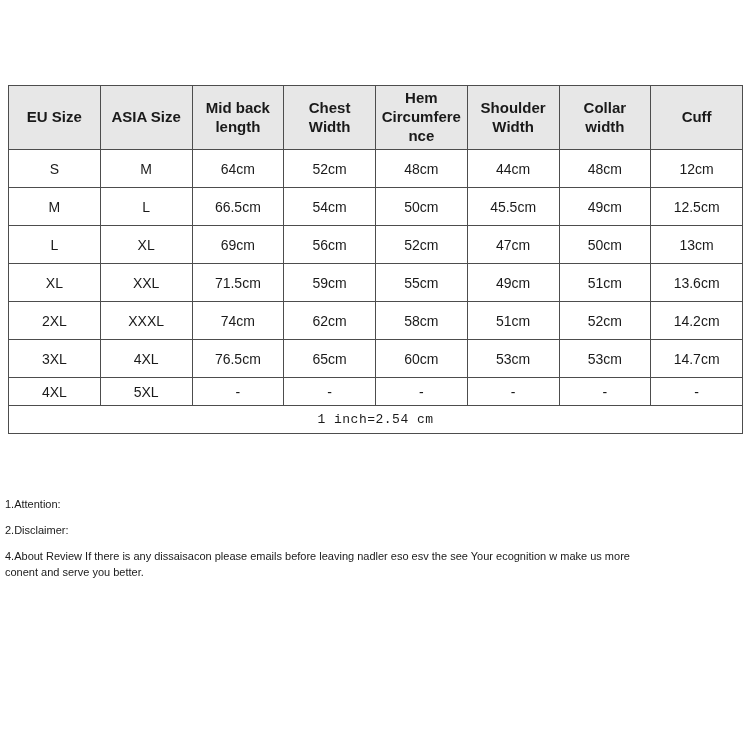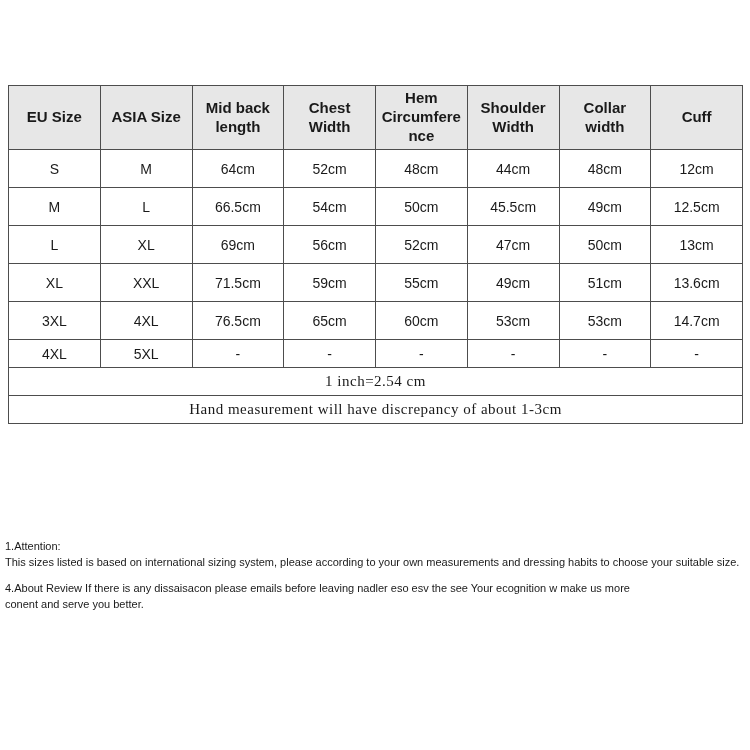--- a/index.html
+++ b/index.html
@@ -45,28 +45,28 @@
   table.size-table td{
     font-size:14px;
     height:38px;
     background:#ffffff;
   }
   table.size-table tr.short td{
     height:28px;
   }
   table.size-table td.footnote{
     height:28px;
-    font-family:Liberation Serif, serif;
-    font-size:15px;
+    font-family:Liberation Mono, monospace;
+    font-size:13px;
     letter-spacing:0.5px;
   }
   .notes{
     position:absolute;
     left:5px;
-    top:538px;
+    top:496px;
     width:742px;
     font-size:11px;
     line-height:16px;
   }
   .note-block{
     margin-bottom:10px;
   }
   .note-title{
     white-space:pre-line;
   }
@@ -127,20 +127,30 @@
           <td>XL</td>
           <td>XXL</td>
           <td>71.5cm</td>
           <td>59cm</td>
           <td>55cm</td>
           <td>49cm</td>
           <td>51cm</td>
           <td>13.6cm</td>
         </tr>
         <tr>
+          <td>2XL</td>
+          <td>XXXL</td>
+          <td>74cm</td>
+          <td>62cm</td>
+          <td>58cm</td>
+          <td>51cm</td>
+          <td>52cm</td>
+          <td>14.2cm</td>
+        </tr>
+        <tr>
           <td>3XL</td>
           <td>4XL</td>
           <td>76.5cm</td>
           <td>65cm</td>
           <td>60cm</td>
           <td>53cm</td>
           <td>53cm</td>
           <td>14.7cm</td>
         </tr>
         <tr class="short">
@@ -149,32 +159,29 @@
           <td>-</td>
           <td>-</td>
           <td>-</td>
           <td>-</td>
           <td>-</td>
           <td>-</td>
         </tr>
         <tr>
           <td colspan="8" class="footnote">1 inch=2.54 cm</td>
         </tr>
-        <tr>
-          <td colspan="8" class="footnote">Hand measurement will have discrepancy of about 1-3cm</td>
-        </tr>
       </tbody>
   </table>
 
   <div class="notes">
     <div class="note-block">
       <div class="note-title">1.Attention:</div>
-      <div class="note-body">This sizes listed is based on international sizing system, please according to your own measurements and dressing habits to choose your suitable size.</div>
     </div>
     <div class="note-block">
+      <div class="note-title">2.Disclaimer:</div>
     </div>
     <div class="note-block">
     </div>
     <div class="note-block">
       <div class="note-body">4.About Review If there is any dissaisacon please emails before leaving nadler eso esv the see Your ecognition w make us more
 conent and serve you better.</div>
     </div>
   </div>
 
 </div>

